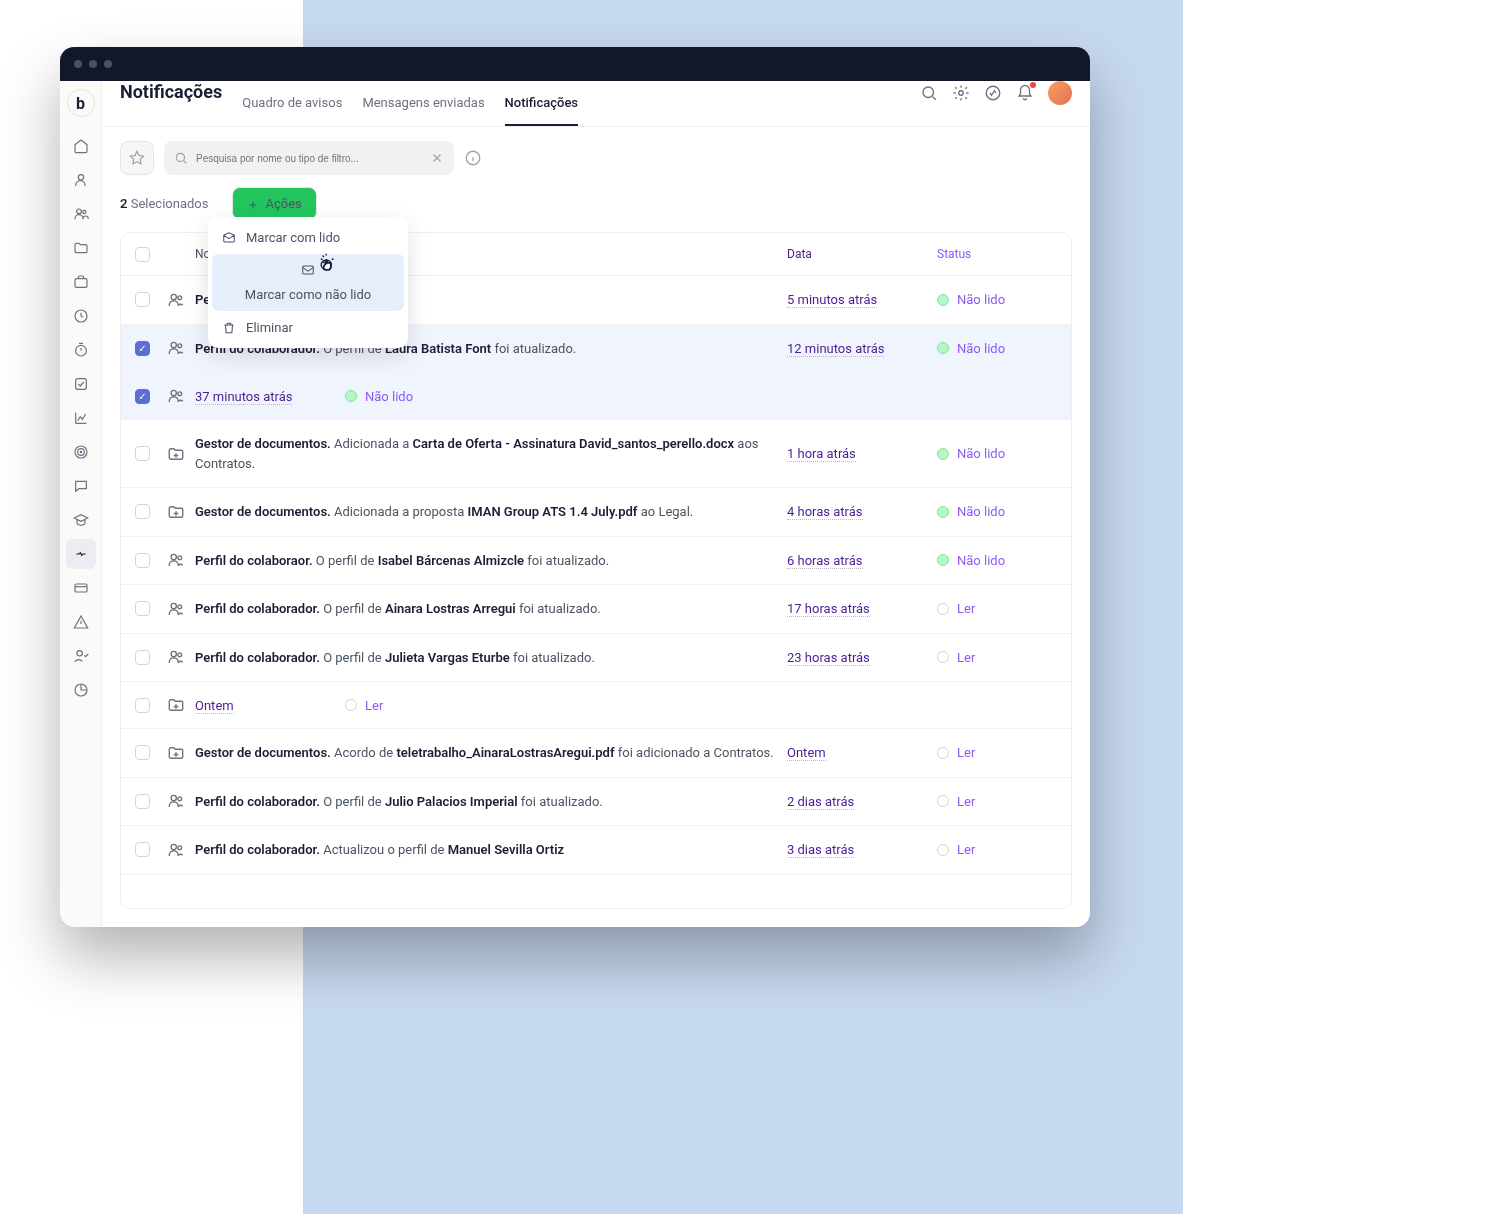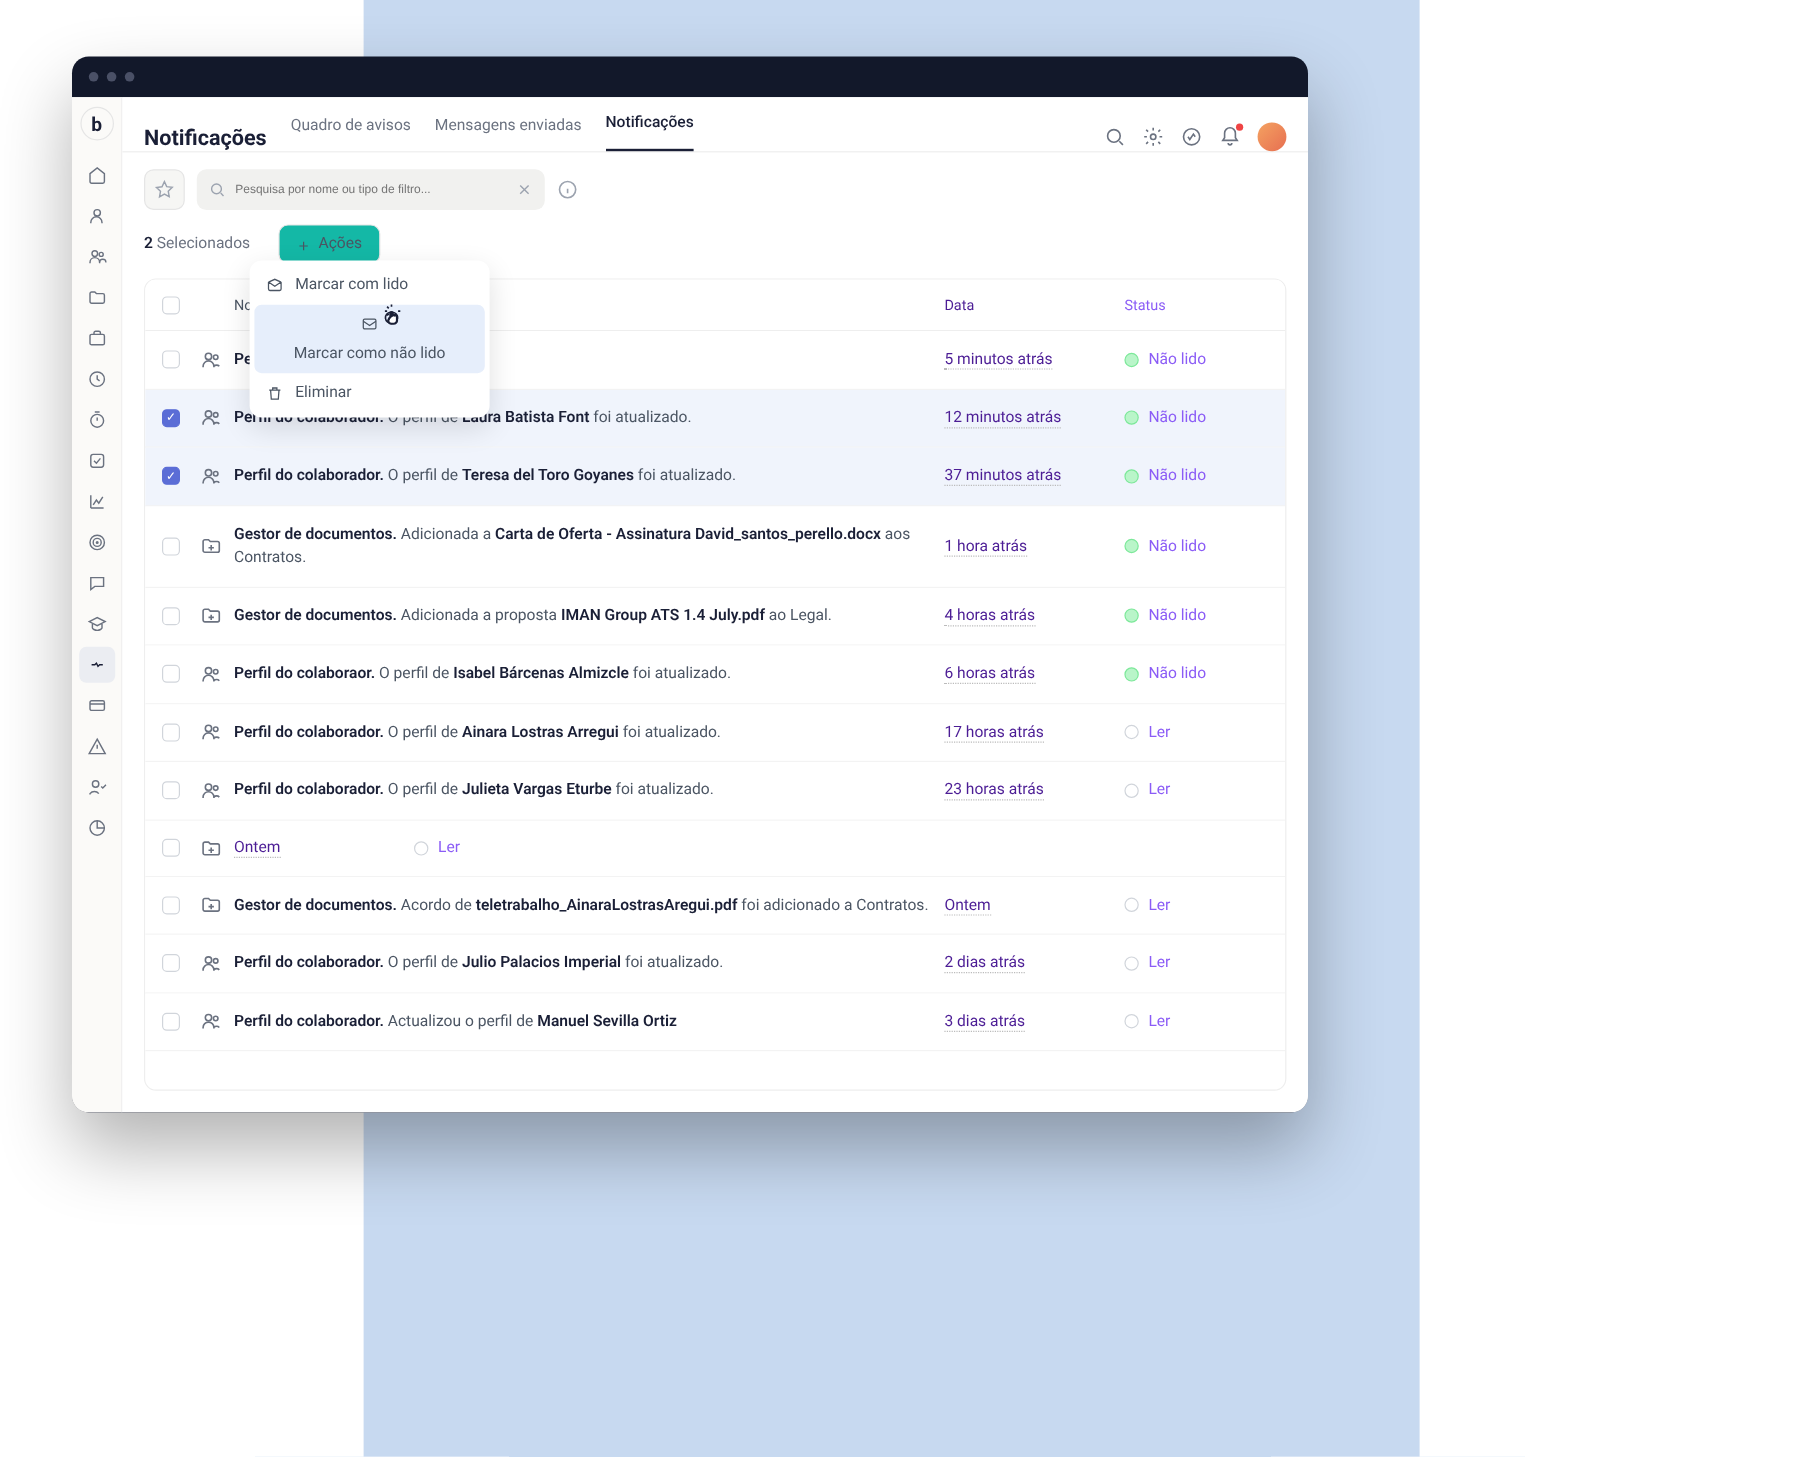--- a/index.html
+++ b/index.html
@@ -66,21 +66,21 @@
       border-radius: 6px;
       cursor: pointer;
     }
     .sidebar-icon.active { background: #ebedf2; color: #1a1f36; }
     .sidebar-icon svg { width: 16px; height: 16px; stroke: currentColor; fill: none; stroke-width: 1.8; }
     .content { flex: 1; background: #fff; display: flex; flex-direction: column; }
     .header {
       height: 46px;
       border-bottom: 1px solid #eee;
       display: flex;
-      align-items: flex-end;
+      align-items: flex-start;
       padding: 0 18px;
       gap: 20px;
     }
     .page-title { font-size: 18px; font-weight: 700; color: #1a1f36; }
     .tab { font-size: 13px; color: #6b7280; cursor: pointer; padding: 14px 0; }
     .tab.active { color: #1a1f36; border-bottom: 2px solid #1a1f36; font-weight: 500; }
     .header-right { margin-left: auto; display: flex; gap: 14px; align-items: center; }
     .hdr-icon { width: 18px; height: 18px; color: #6b7280; cursor: pointer; position: relative; }
     .hdr-icon svg { width: 18px; height: 18px; stroke: currentColor; fill: none; stroke-width: 1.8; }
     .notif-dot { position: absolute; top: -2px; right: -2px; width: 6px; height: 6px; border-radius: 50%; background: #ef4444; }
@@ -125,21 +125,21 @@
     }
     .sel-count { font-size: 13px; color: #6b7280; }
     .sel-count b { color: #1a1f36; font-weight: 600; }
     .actions-btn {
       display: flex; align-items: flex-end; gap: 6px;
       padding: 8px 14px;
       border: 1px solid #e5e5e5;
       border-radius: 8px;
       font-size: 13px;
       cursor: pointer;
-      background: #14b8a6;
+      background: #22c55e;
       color: #4b5563;
     }
     .dropdown {
       position: absolute;
       top: 42px;
       left: 106px;
       width: 200px;
       background: #fff;
       border-radius: 10px;
       box-shadow: 0 8px 24px rgba(0,0,0,0.12);
@@ -453,21 +453,20 @@
               <div class="col-check">
                 <div class="checkbox checked"></div>
               </div>
               <div class="col-icon">
                 <svg viewBox="0 0 24 24">
                   <circle cx="9" cy="8" r="3.5"></circle>
                   <circle cx="17" cy="9" r="2.5"></circle>
                   <path d="M3 20v-1a6 6 0 0112 0v1M15 20v-1a4 4 0 016 0"></path>
                 </svg>
               </div>
-              <div class="col-notif"><b>Perfil do colaborador.</b> O perfil de <b>Teresa del Toro Goyanes</b> foi atualizado.</div>
               <div class="col-date"><span>37 minutos atrás</span></div>
               <div class="col-status"><span class="status-dot status-unread"></span>Não lido</div>
             </div>
             <div class="row">
               <div class="col-check">
                 <div class="checkbox"></div>
               </div>
               <div class="col-icon">
                 <svg viewBox="0 0 24 24">
                   <path d="M3 7a2 2 0 012-2h4l2 2h8a2 2 0 012 2v8a2 2 0 01-2 2H5a2 2 0 01-2-2V7z"></path>

